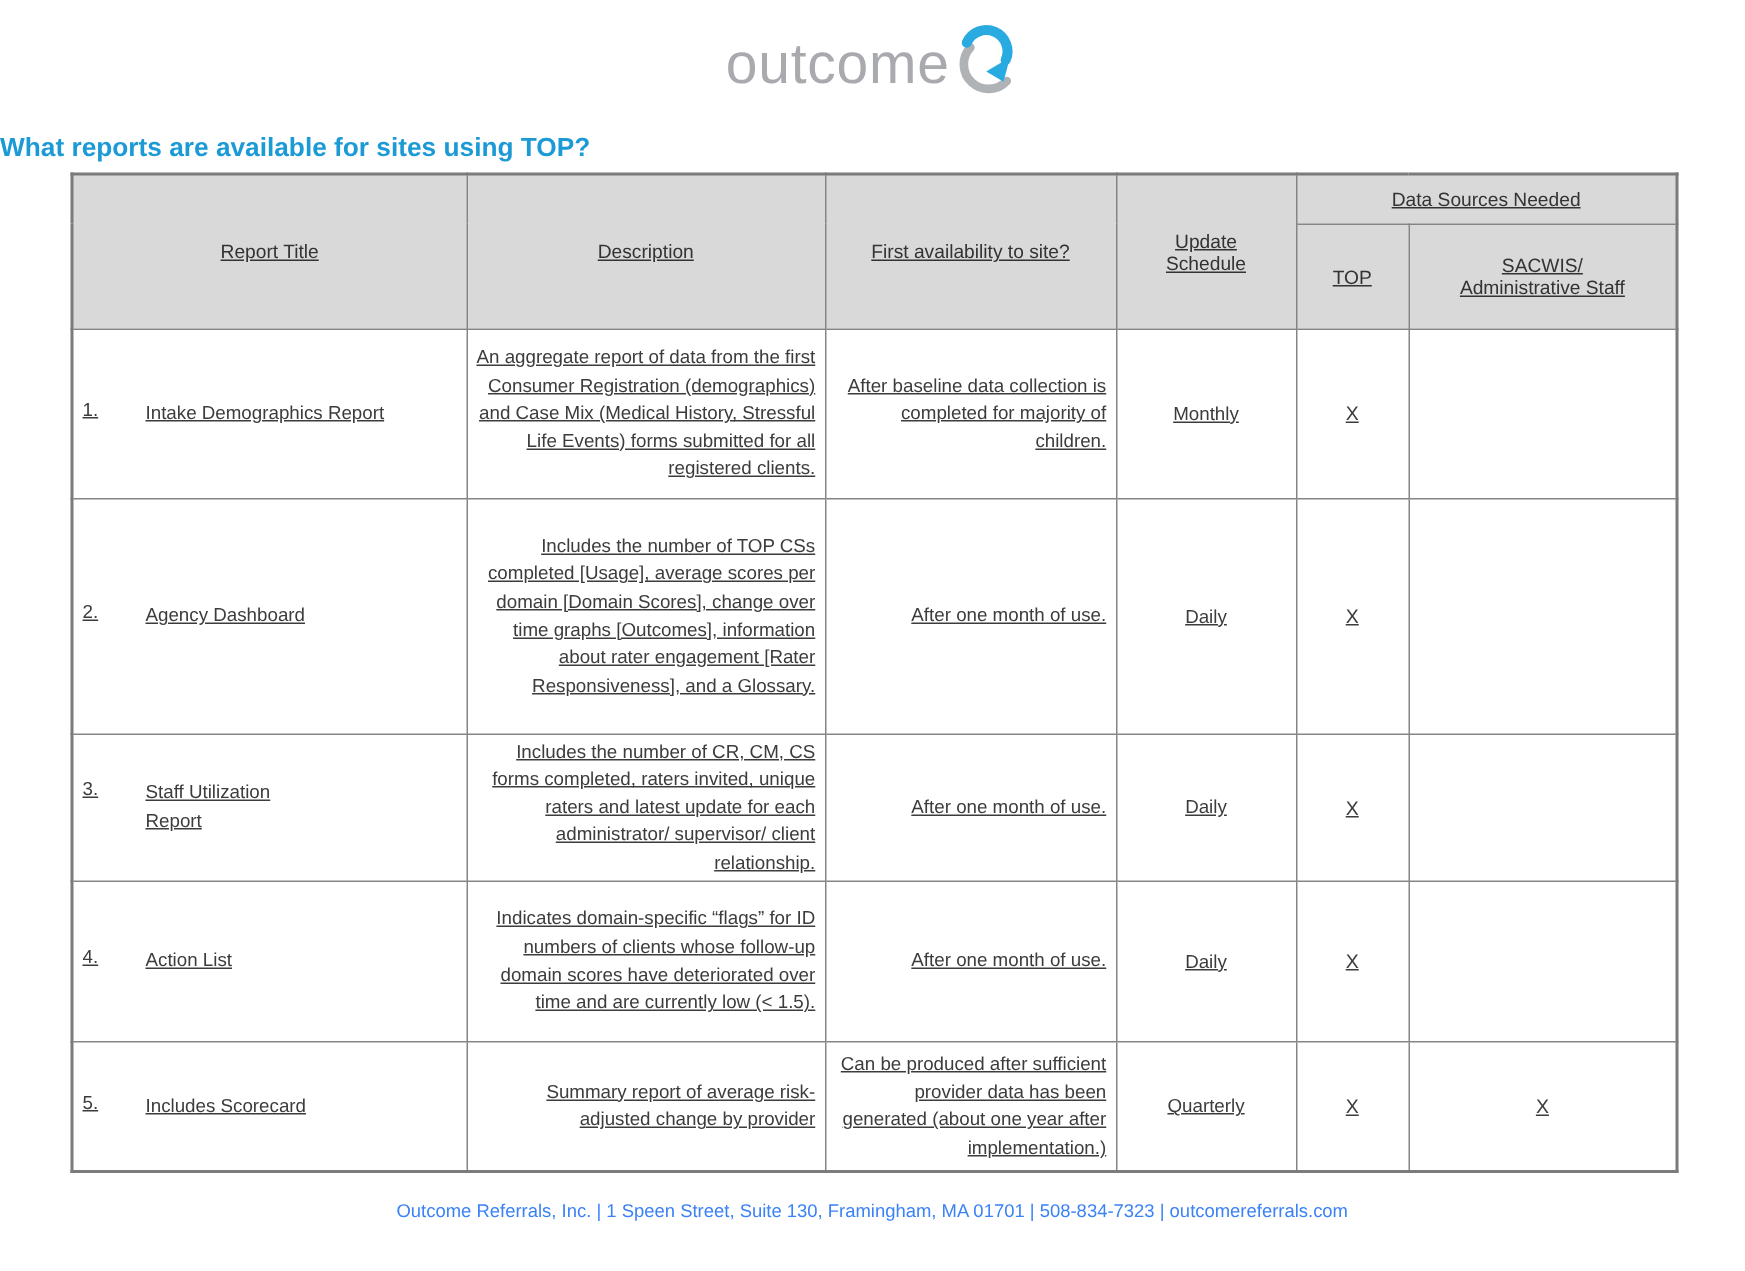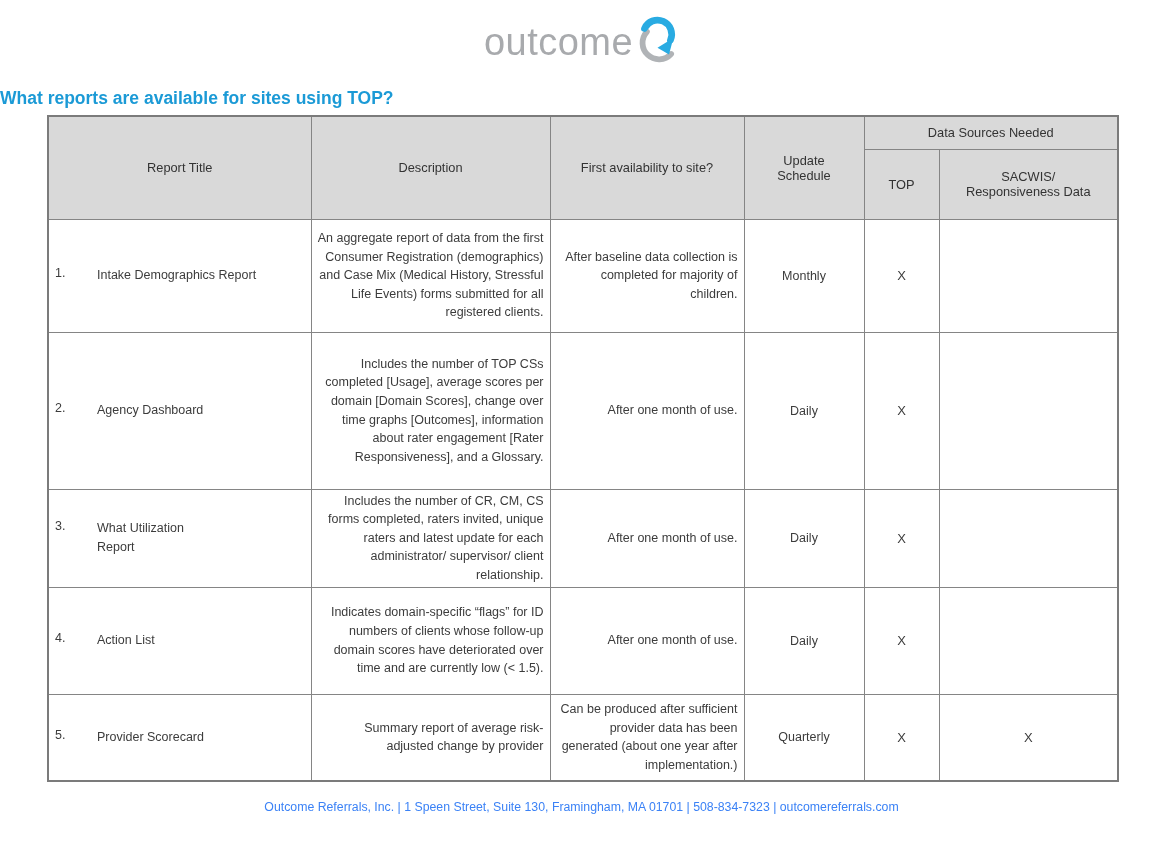--- a/index.html
+++ b/index.html
@@ -31,20 +31,21 @@
     position:absolute;top:115px;left:47px;
     width:1070px;table-layout:fixed;
     border-collapse:collapse;
     border:2px solid #7b7b7b;
     font-size:12.5px;color:#3c3c3c;
   }
   table.reports th, table.reports td{
     border:1px solid #858585;
     vertical-align:middle;
     padding:2px 6px;
+    text-decoration:underline;
   }
   thead th{
     background:#d9d9d9;
     font-weight:normal;color:#333333;
     text-align:center;font-size:12.8px;
   }
   th.h-bottom{border-bottom:3px solid #7b7b7b;}
   tr.hdr-top{height:33px;}
   tr.hdr-sub{height:70px;}
   .pre{white-space:pre-line;}
@@ -103,21 +104,21 @@
         <th rowspan="2" class="h-bottom">Report Title</th>
         <th rowspan="2" class="h-bottom">Description</th>
         <th rowspan="2" class="h-bottom">First availability to site?</th>
         <th rowspan="2" class="h-bottom pre">Update
 Schedule</th>
         <th colspan="2">Data Sources Needed</th>
       </tr>
       <tr class="hdr-sub">
         <th class="h-bottom">TOP</th>
         <th class="h-bottom pre">SACWIS/
-Responsiveness Data</th>
+Administrative Staff</th>
       </tr>
     </thead>
     <tbody>
     <tr>
       <td class="c-title">
         <div class="title-wrap">
           <span class="num">1.</span>
           <span class="rtitle">Intake Demographics Report</span>
         </div>
       </td>
@@ -139,21 +140,21 @@
       <td class="c-avail">After one month of use.</td>
       <td class="c-sched">Daily</td>
       <td class="c-x">X</td>
       <td class="c-x"></td>
     </tr>
 
     <tr>
       <td class="c-title">
         <div class="title-wrap">
           <span class="num">3.</span>
-          <span class="rtitle">What Utilization
+          <span class="rtitle">Staff Utilization
 Report</span>
         </div>
       </td>
       <td class="c-desc">Includes the number of CR, CM, CS forms completed, raters invited, unique raters and latest update for each administrator/ supervisor/ client relationship.</td>
       <td class="c-avail">After one month of use.</td>
       <td class="c-sched">Daily</td>
       <td class="c-x">X</td>
       <td class="c-x"></td>
     </tr>
 
@@ -168,21 +169,21 @@
       <td class="c-avail">After one month of use.</td>
       <td class="c-sched">Daily</td>
       <td class="c-x">X</td>
       <td class="c-x"></td>
     </tr>
 
     <tr>
       <td class="c-title">
         <div class="title-wrap">
           <span class="num">5.</span>
-          <span class="rtitle">Provider Scorecard</span>
+          <span class="rtitle">Includes Scorecard</span>
         </div>
       </td>
       <td class="c-desc">Summary report of average risk-adjusted change by provider</td>
       <td class="c-avail">Can be produced after sufficient provider data has been generated (about one year after implementation.)</td>
       <td class="c-sched">Quarterly</td>
       <td class="c-x">X</td>
       <td class="c-x">X</td>
     </tr>
   </tbody>
   </table>

